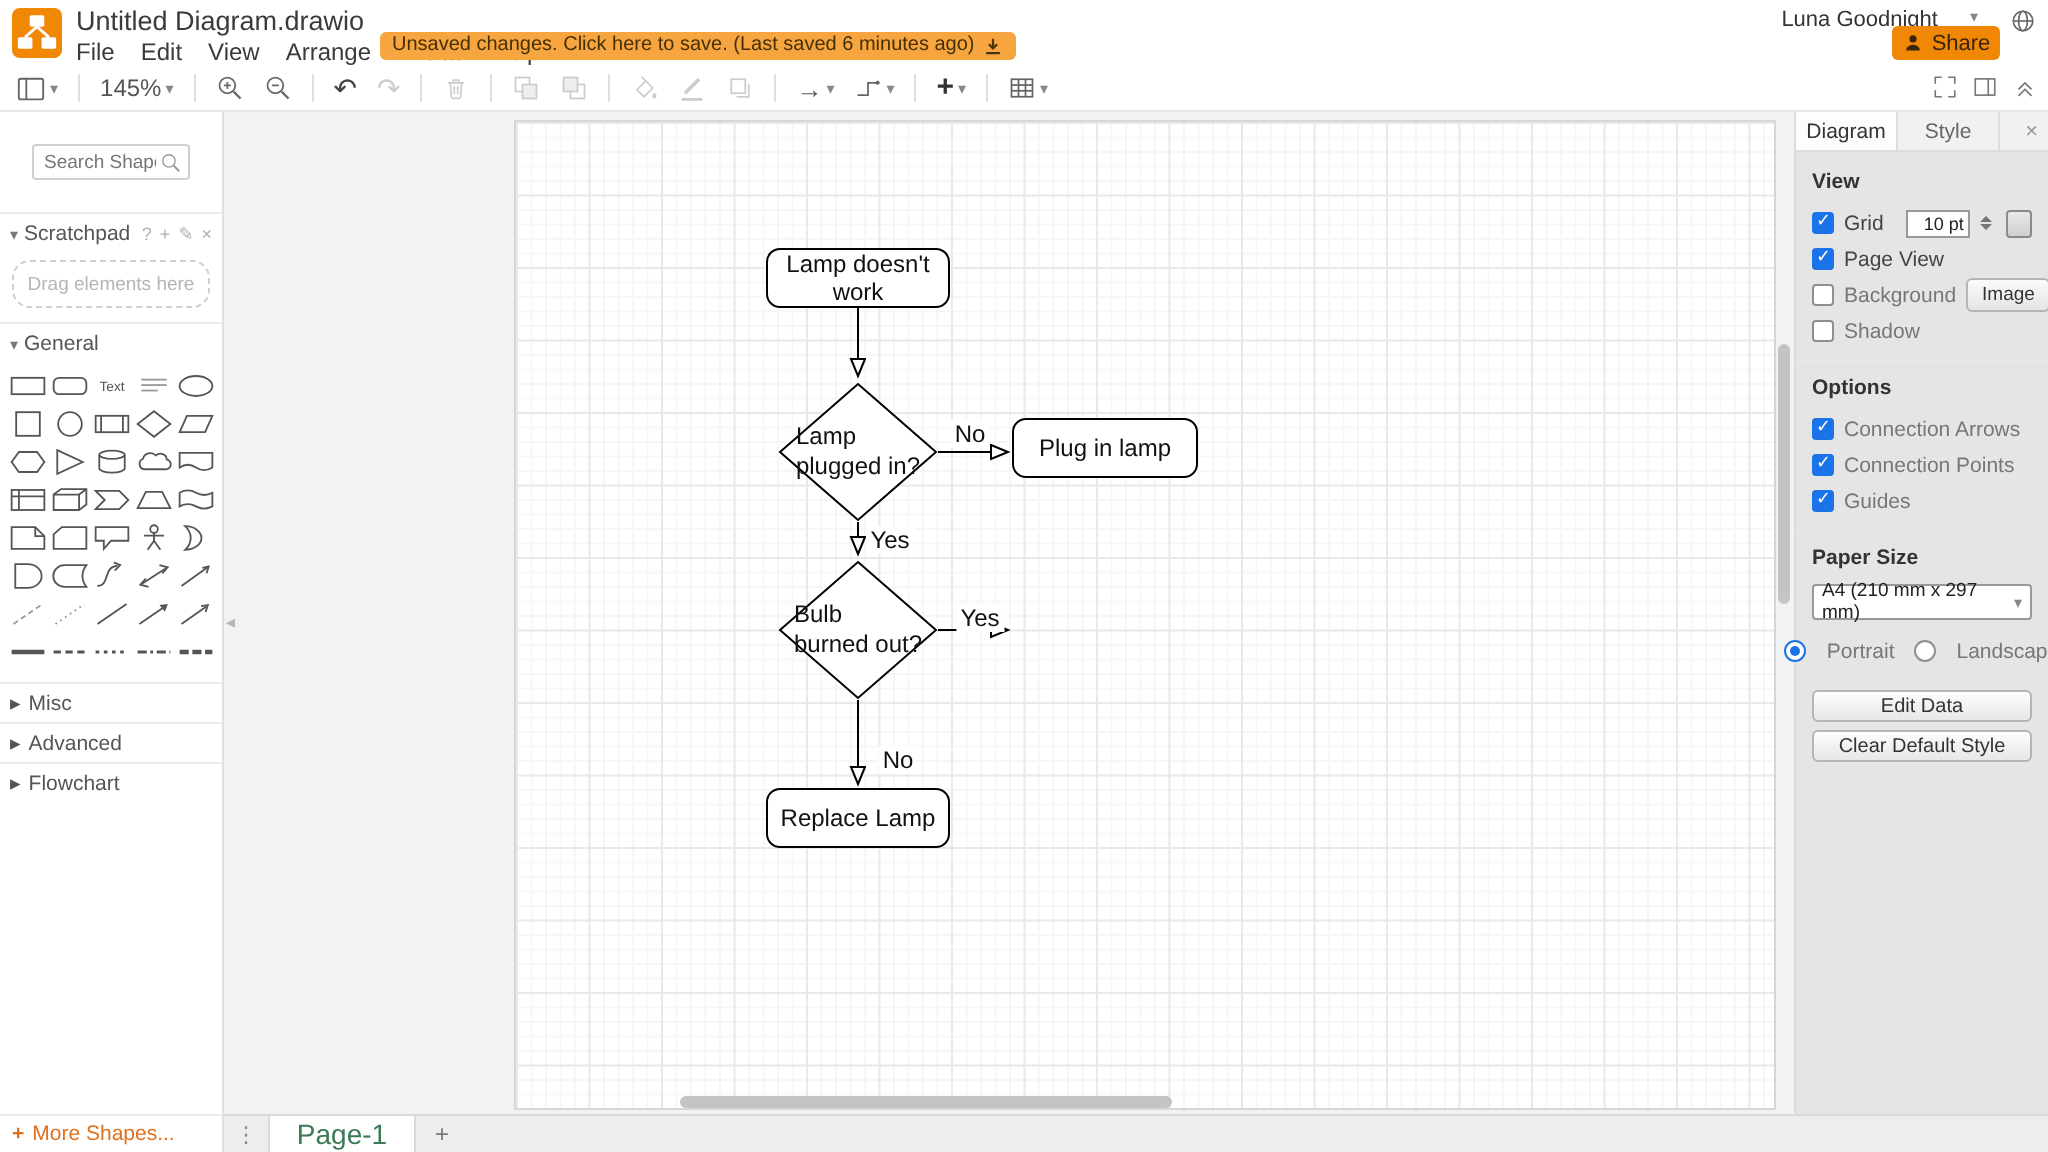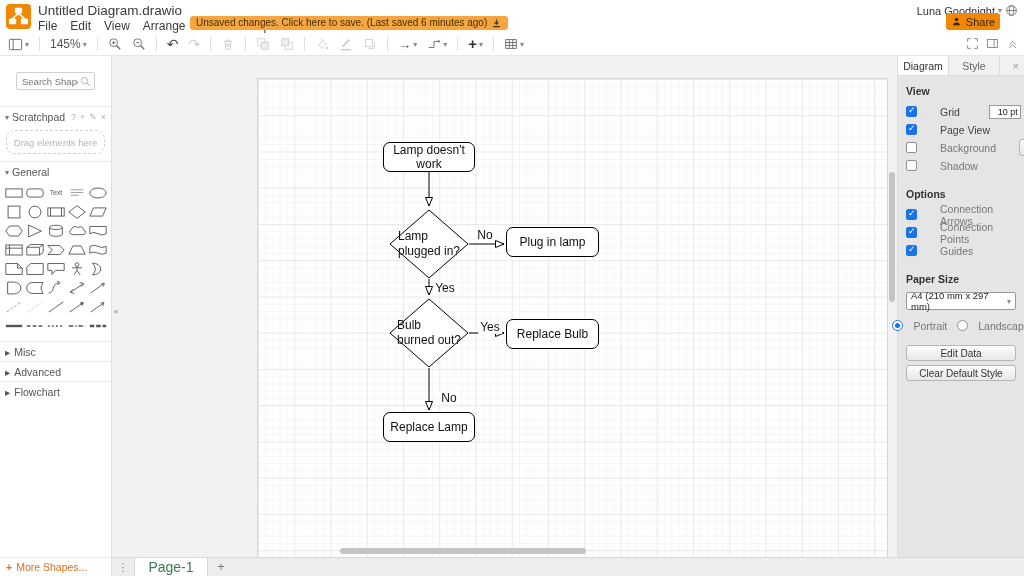--- a/index.html
+++ b/index.html
@@ -7,21 +7,21 @@
   svg{display:block;}
 
   
   #header{position:absolute;left:0;top:0;width:1024px;height:33px;background:#fff;}
   #logo{position:absolute;left:6px;top:4px;width:25px;height:25px;background:#F08705;border-radius:4px;}
   #doc-title{position:absolute;left:38px;top:3px;font-size:13.5px;color:#3b3b3b;}
   #menubar{position:absolute;left:38px;top:19px;display:flex;gap:13px;font-size:12px;color:#3b3b3b;}
   .menu-item{cursor:default;}
   #banner{position:absolute;left:190px;top:16px;height:14px;line-height:14px;background:#F7A540;
     border-radius:3px;padding:0 6px;font-size:10px;color:#463005;display:flex;align-items:center;gap:4px;}
-  #user-area{position:absolute;right:6px;top:4px;display:flex;align-items:center;gap:3px;font-size:11px;color:#333;}
+  #user-area{position:absolute;right:6px;top:4px;display:flex;gap:16px;font-size:11px;color:#333;}
   #share-btn{position:absolute;right:24px;top:13px;width:54px;height:17px;background:#F08705;border-radius:3px;
     display:flex;align-items:center;justify-content:center;gap:4px;font-size:11px;color:#38250d;}
 
   
   #toolbar{position:absolute;left:0;top:33px;width:1024px;height:23px;background:#fff;
     border-bottom:1px solid #e4e6e8;display:flex;align-items:center;padding-left:8px;box-sizing:border-box;}
   .tb-group{display:flex;align-items:center;gap:10px;padding:0 10px;}
   .tb-sep{width:1px;height:14px;background:#e0e0e0;}
   .tb-btn{display:flex;align-items:center;gap:2px;color:#555;font-size:12px;cursor:default;}
   .tb-caret{font-size:8px;color:#888;}
@@ -42,21 +42,21 @@
     display:flex;align-items:center;justify-content:center;font-size:9.5px;color:#b5b5b5;}
   #shape-grid{display:grid;grid-template-columns:repeat(5,20px);grid-auto-rows:18px;gap:1px 1px;padding:2px 3px 6px 4px;}
   .shape-cell{display:flex;align-items:center;justify-content:center;cursor:default;}
   .collapsed-row{height:19px;border-top:1px solid #ececec;display:flex;align-items:center;
     font-size:10.5px;color:#555;padding:0 5px;gap:4px;}
   #more-shapes{margin-top:auto;height:18px;border-top:1px solid #ececec;display:flex;align-items:center;
     gap:4px;padding:0 6px;font-size:10.5px;color:#E0701B;}
 
   
   #canvas{position:absolute;left:112px;top:56px;width:785px;height:501px;background:#f1f2f3;overflow:hidden;}
-  #page{position:absolute;left:145px;top:22px;width:631px;height:495px;background:#fff;
+  #page{position:absolute;left:145px;top:4px;width:631px;height:495px;background:#fff;
     border:1px solid #d6d6d6;box-sizing:border-box;
     background-image:
       linear-gradient(to right,#e7eaec 1px,transparent 1px),
       linear-gradient(to bottom,#e7eaec 1px,transparent 1px),
       linear-gradient(to right,#f4f6f7 1px,transparent 1px),
       linear-gradient(to bottom,#f4f6f7 1px,transparent 1px);
     background-size:36.25px 36.25px,36.25px 36.25px,7.25px 7.25px,7.25px 7.25px;}
   .node{position:absolute;box-sizing:border-box;font-size:12px;color:#111;}
   .node-rounded{background:#fff;border:1px solid #000;border-radius:7px;display:flex;align-items:center;justify-content:center;text-align:center;}
   .node-diamond{background:transparent;}
@@ -70,21 +70,21 @@
   
   #format{position:absolute;left:897px;top:56px;width:127px;height:501px;background:#e5e5e5;
     border-left:1px solid #dadce0;box-sizing:border-box;}
   #format-tabs{display:flex;height:19px;background:#f1f1f1;border-bottom:1px solid #ddd;font-size:10.5px;}
   .ftab{display:flex;align-items:center;justify-content:center;width:50px;color:#666;}
   .ftab.active{background:#fdfdfd;color:#333;border-right:1px solid #ddd;width:50px;}
   .ftab.inactive{border-right:1px solid #ddd;}
   #tab-close{margin-left:auto;padding:0 5px;color:#999;font-size:11px;display:flex;align-items:center;}
   #format-body{padding:7px 8px;font-size:10.5px;color:#444;}
   .sect-title{font-weight:bold;color:#333;margin:2px 0 7px 0;}
-  .frow{display:flex;align-items:center;gap:23px;height:15px;margin-bottom:3px;}
+  .frow{display:flex;align-items:center;gap:5px;height:15px;margin-bottom:3px;}
   .cb{width:11px;height:11px;border-radius:2px;box-sizing:border-box;flex:none;position:relative;}
   .cb.checked{background:#1a73e8;border:1px solid #1a73e8;}
   .cb.checked::after{content:"✓";position:absolute;left:1px;top:-2px;color:#fff;font-size:9px;}
   .cb.unchecked{background:#fff;border:1px solid #8f8f8f;}
   .gray-label{color:#777;}
   #grid-size{width:26px;height:12px;border:1px solid #999;font-size:9px;text-align:right;padding:0 2px;
     font-family:"Liberation Sans",sans-serif;color:#222;margin-left:6px;}
   .spinner{display:flex;flex-direction:column;justify-content:center;gap:1px;}
   .spinner i{display:block;width:0;height:0;border-left:3px solid transparent;border-right:3px solid transparent;}
   .spin-up{border-bottom:3px solid #777;}
@@ -573,21 +573,20 @@
 plugged in?</div>
       </div>
       <div class="node node-rounded" style="left: 248px; top: 148px; width: 93px; height: 30px;">Plug in lamp</div>
       <div class="node node-diamond" style="left: 131px; top: 219px; width: 80px; height: 70px;">
         <svg width="80" height="70" viewBox="0 0 80 70">
       <polygon points="40,1 79,35 40,69 1,35" fill="#fff" stroke="#000"></polygon>
         </svg>
       <div class="dlabel">Bulb
 burned out?</div>
       </div>
-      <div class="node node-rounded" style="left: 248px; top: 240px; width: 93px; height: 30px;">Replace Bulb</div>
       <div class="node node-rounded" style="left: 125px; top: 333px; width: 92px; height: 30px;">Replace Lamp</div>
       <span class="edge-label" style="left: 227px; top: 156px;">No</span>
       <span class="edge-label" style="left: 187px; top: 209px;">Yes</span>
       <span class="edge-label" style="left: 232px; top: 248px;">Yes</span>
       <span class="edge-label" style="left: 191px; top: 319px;">No</span>
     </div>
   <div id="vscroll"></div>
   <div id="hscroll"></div>
   <div id="side-collapse">◂</div>
 </div>

